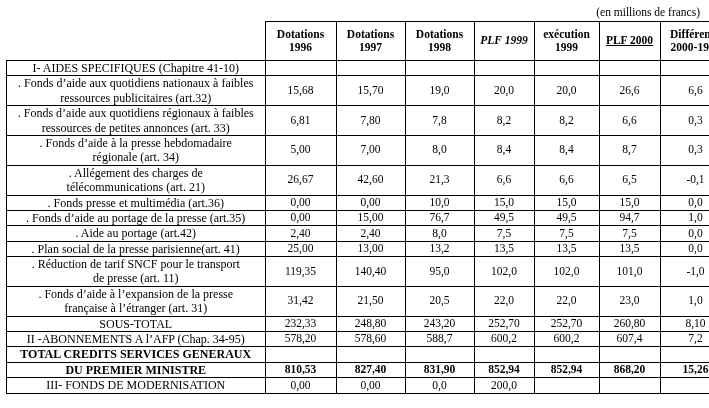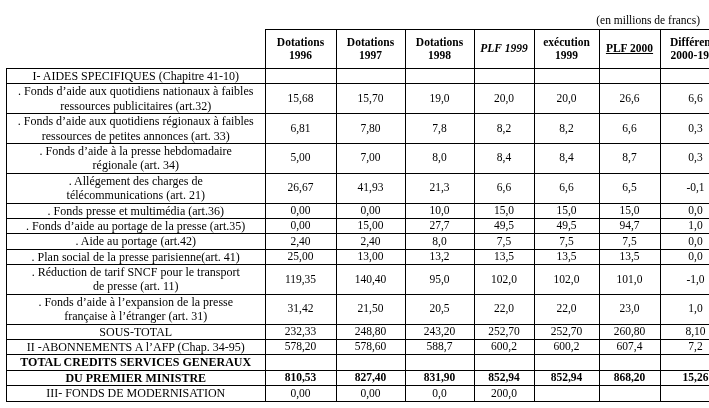--- a/index.html
+++ b/index.html
@@ -13,21 +13,21 @@
     font-family: "Liberation Serif", serif;
     font-size: 11px;
     color: #000000;
     overflow: hidden;
   }
   .page {
     position: relative;
     width: 709px;
     height: 352px;
     box-sizing: border-box;
-    padding: 12px 4px;
+    padding: 4px 4px;
   }
   .units-line {
     text-align: right;
     font-family: "Liberation Serif", serif;
     font-size: 11.5px;
     padding: 2px 5px 3px 0;
   }
   table.grid {
     border-collapse: collapse;
     width: 700px;
@@ -125,42 +125,42 @@
           <td class="num"><span class="ind">7,00</span></td>
           <td class="num"><span class="ind">8,0</span></td>
           <td class="num"><span class="ind">8,4</span></td>
           <td class="num"><span class="ind">8,4</span></td>
           <td class="num"><span class="ind">8,7</span></td>
           <td class="num"><span class="ind">0,3</span></td>
         </tr>
         <tr>
           <td class="lbl"><span class="ind">. Allégement des charges de</span><br><span class="ind">télécommunications (art. 21)</span></td>
           <td class="num"><span class="ind">26,67</span></td>
-          <td class="num"><span class="ind">41,93</span></td>
+          <td class="num"><span class="ind">42,60</span></td>
           <td class="num"><span class="ind">21,3</span></td>
           <td class="num"><span class="ind">6,6</span></td>
           <td class="num"><span class="ind">6,6</span></td>
           <td class="num"><span class="ind">6,5</span></td>
           <td class="num"><span class="ind">-0,1</span></td>
         </tr>
         <tr>
           <td class="lbl"><span class="ind">. Fonds presse et multimédia (art.36)</span></td>
           <td class="num"><span class="ind">0,00</span></td>
           <td class="num"><span class="ind">0,00</span></td>
           <td class="num"><span class="ind">10,0</span></td>
           <td class="num"><span class="ind">15,0</span></td>
           <td class="num"><span class="ind">15,0</span></td>
           <td class="num"><span class="ind">15,0</span></td>
           <td class="num"><span class="ind">0,0</span></td>
         </tr>
         <tr>
           <td class="lbl"><span class="ind">. Fonds d’aide au portage de la presse (art.35)</span></td>
           <td class="num"><span class="ind">0,00</span></td>
           <td class="num"><span class="ind">15,00</span></td>
-          <td class="num"><span class="ind">27,7</span></td>
+          <td class="num"><span class="ind">76,7</span></td>
           <td class="num"><span class="ind">49,5</span></td>
           <td class="num"><span class="ind">49,5</span></td>
           <td class="num"><span class="ind">94,7</span></td>
           <td class="num"><span class="ind">1,0</span></td>
         </tr>
         <tr>
           <td class="lbl"><span class="ind">. Aide au portage (art.42)</span></td>
           <td class="num"><span class="ind">2,40</span></td>
           <td class="num"><span class="ind">2,40</span></td>
           <td class="num"><span class="ind">8,0</span></td>

